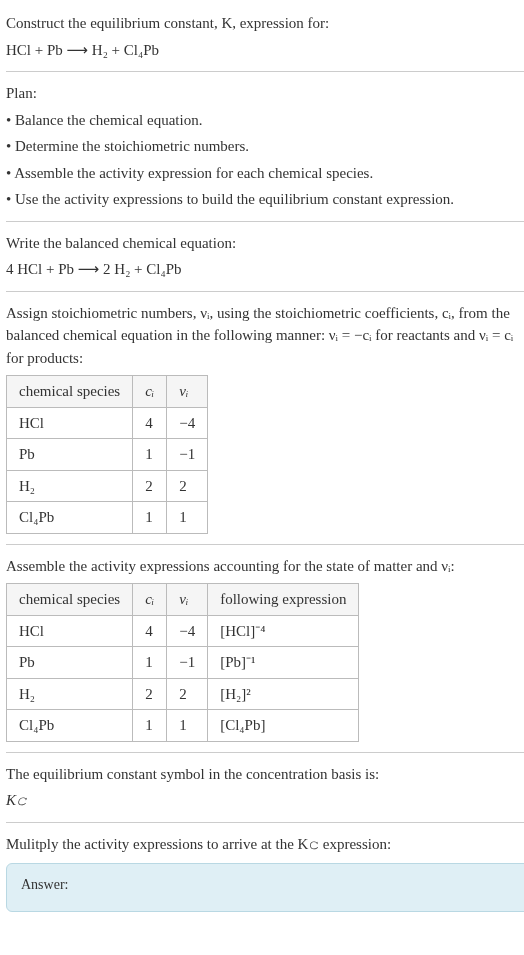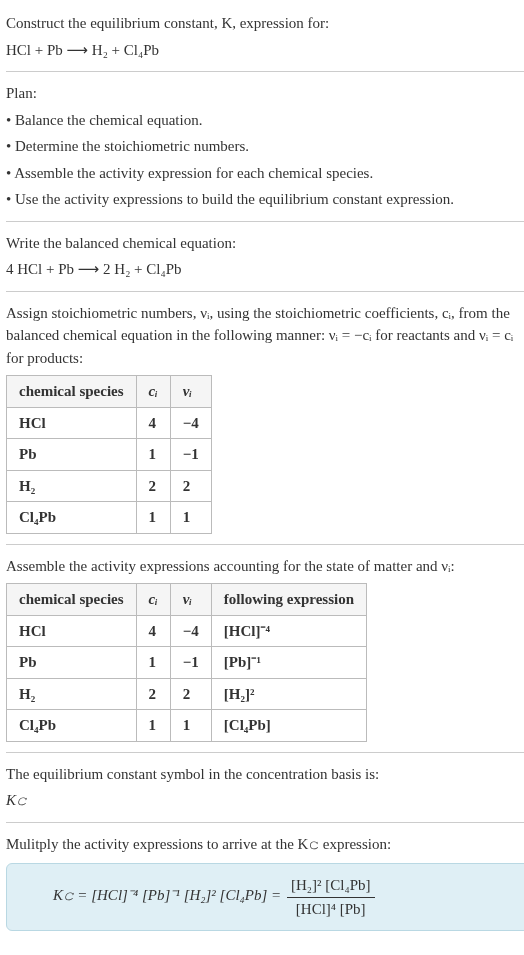--- a/index.html
+++ b/index.html
@@ -1,21 +1,21 @@
 <!DOCTYPE html>
 <html><head>
 <meta charset="utf-8">
 <style>
 html,body{margin:0;padding:0;background:#fff;font-family:Georgia,'Times New Roman',serif;font-size:15px;color:#333;line-height:1.5}
 body{width:524px;padding:8px 6px}
 p{margin:4px 0}
 hr.sep{border:none;border-top:1px solid #ccc;margin:10px 0}
 .eq{font-family:Georgia,serif}
 table.data{border-collapse:collapse;margin:6px 0}
-table.data td,table.data th{border:1px solid #bbb;padding:4px 12px;text-align:left;font-weight:bold}
+table.data td,table.data th{border:1px solid #bbb;padding:4px 12px;text-align:left;font-weight:normal}
 table.data th{background:#f5f5f5}
 .answer{background:#dfeff5;border:1px solid #b9d8e3;border-radius:6px;padding:10px 14px;margin-top:8px}
 .answer .lbl{font-size:14px;color:#333;margin-bottom:6px}
 .math{font-style:italic}
 .ci{font-style:italic}
 .frac{display:inline-block;vertical-align:middle;text-align:center;margin:0 2px}
 .frac .num{display:block;border-bottom:1px solid #333;padding:0 4px}
 .frac .den{display:block;padding:0 4px}
 .indent{padding-left:32px}
 </style>
@@ -114,20 +114,14 @@
 <hr class="sep">
 
 <p>The equilibrium constant symbol in the concentration basis is:</p>
 <p class="math">K𝚌</p>
 
 <hr class="sep">
 
 <p>Mulitply the activity expressions to arrive at the K𝚌 expression:</p>
 
 <div class="answer">
-  <div class="indent">
-    <span class="math">K𝚌 = [HCl]⁻⁴ [Pb]⁻¹ [H₂]² [Cl₄Pb] = </span>
-    <span class="frac">
-      <span class="num">[H₂]² [Cl₄Pb]</span>
-      <span class="den">[HCl]⁴ [Pb]</span>
-    </span>
-  </div>
+  <div class="lbl">Answer:</div>
 </div>
 
 </body></html>

